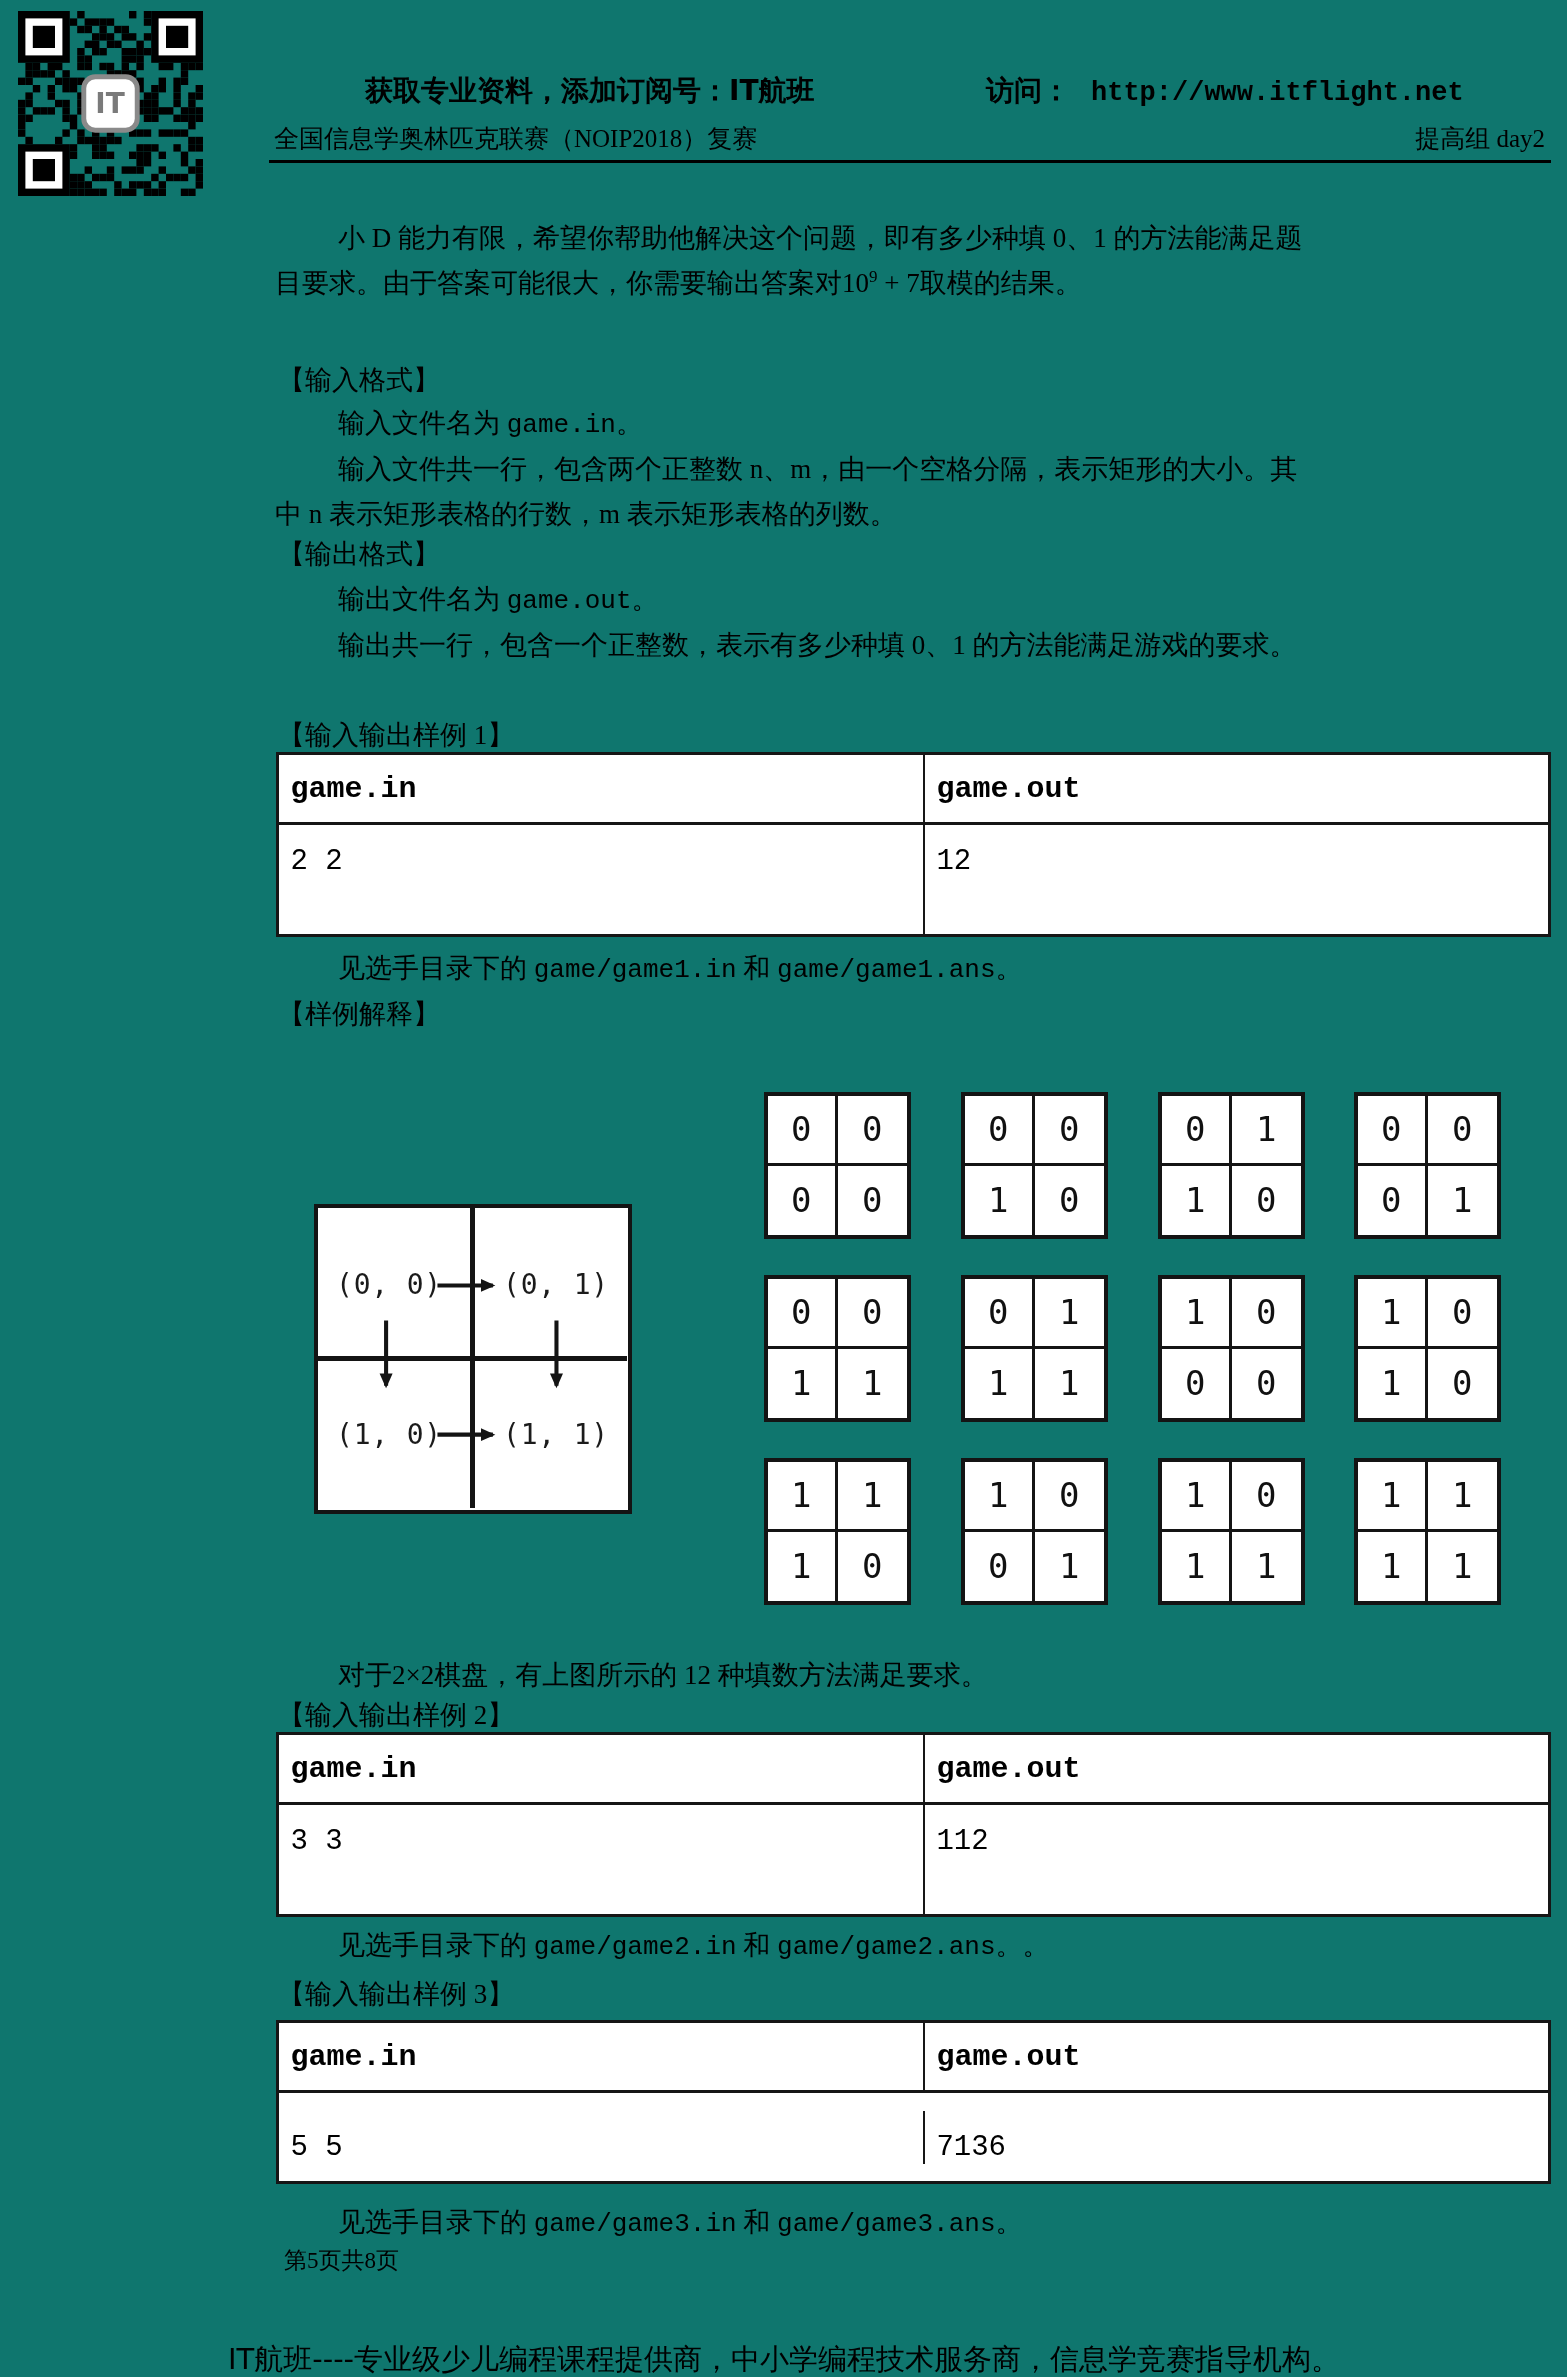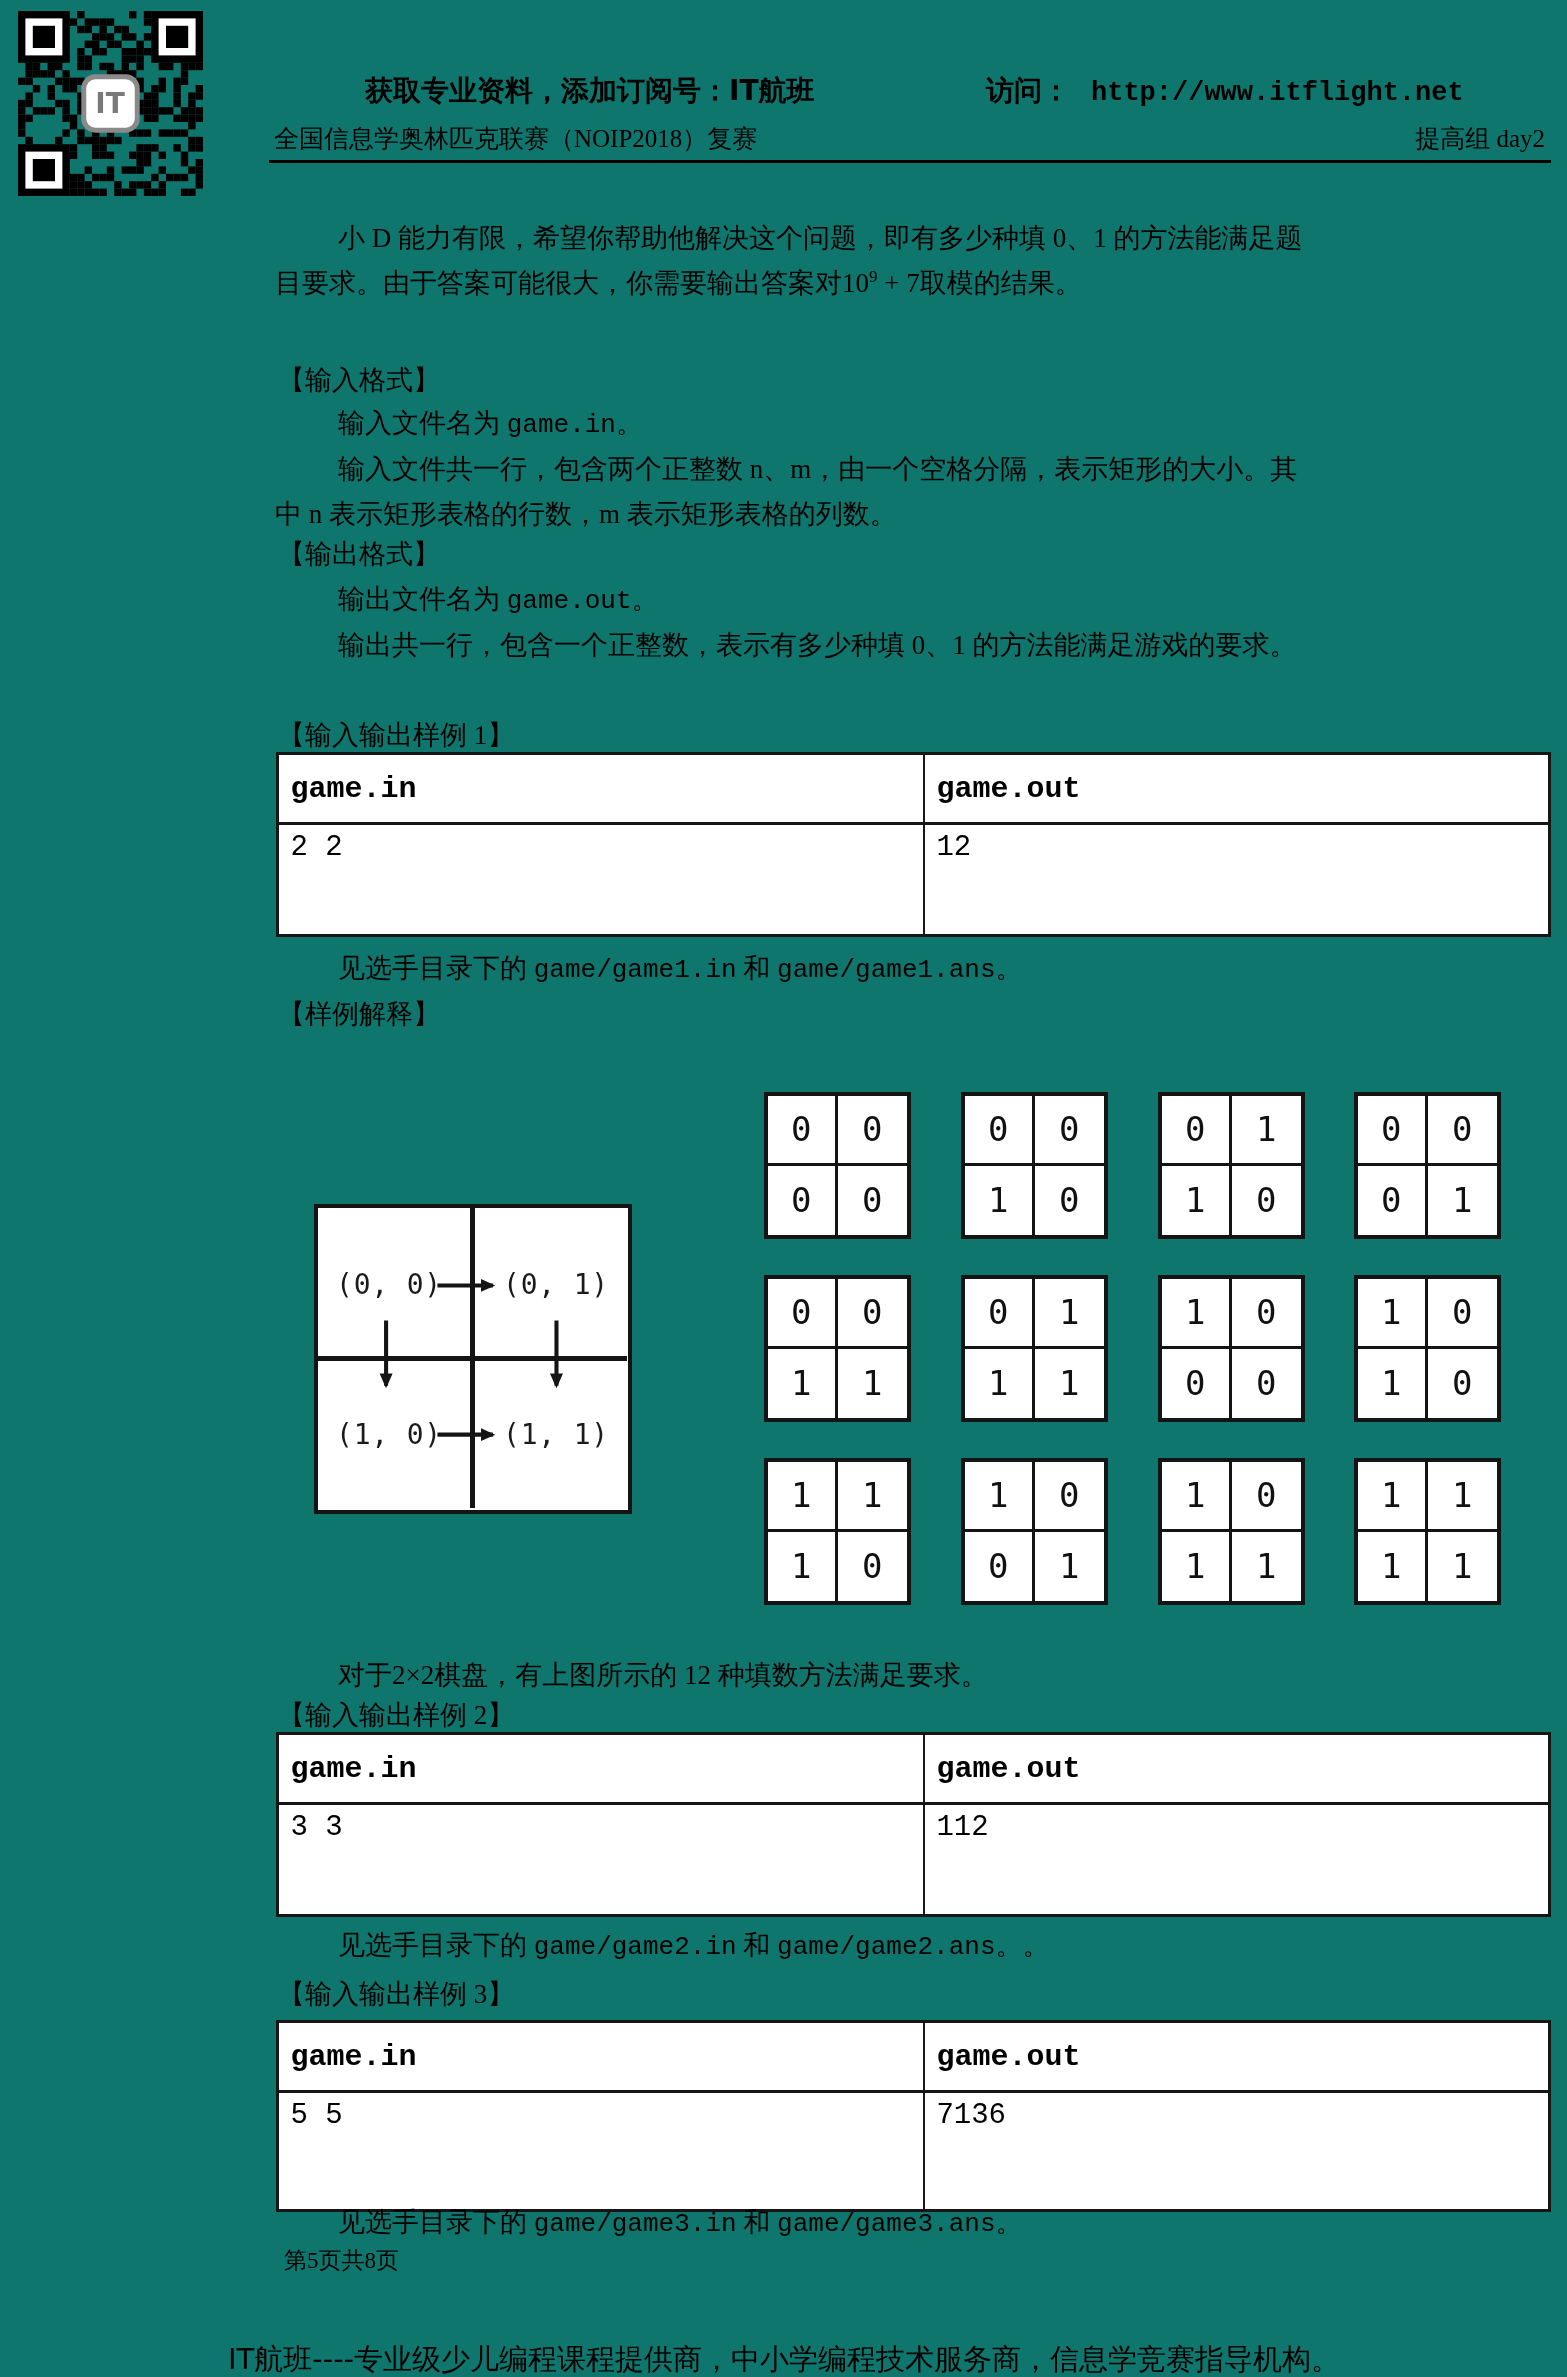--- a/index.html
+++ b/index.html
@@ -15,26 +15,26 @@
   .hdr-rule{position:absolute;left:269px;top:160px;width:1282px;height:3.3px;background:#000;}
   
   .ln{position:absolute;white-space:nowrap;font:400 27px "Liberation Serif","DejaVu Serif",serif;line-height:36px;}
   .code{font-family:"Liberation Mono","DejaVu Sans Mono",monospace;font-size:26px;}
   .sup{font-size:17px;vertical-align:super;line-height:0;}
   
   .stable{position:absolute;left:276px;width:1275px;border:3.3px solid #161616;box-sizing:border-box;background:#fff;}
   .t-row{display:flex;}
   .t-head{height:67px;border-bottom:3.3px solid #161616;}
   .t-body{height:109px;}
-  .t-body-s{height:116px;}
+  .t-body-s{height:88px;align-items:center;}
   .t-c1{width:646px;flex:none;border-right:2.4px solid #161616;box-sizing:border-box;}
   .t-c2{flex:1;}
   .t-cell{padding-left:11.4px;box-sizing:border-box;}
   .t-head .t-cell{display:flex;align-items:center;font:700 30px "Liberation Mono","DejaVu Sans Mono",monospace;}
-  .t-val{font:400 29px "Liberation Mono","DejaVu Sans Mono",monospace;padding-top:6px;}
+  .t-val{font:400 29px "Liberation Mono","DejaVu Sans Mono",monospace;padding-top:20px;}
   
   .bigrid{position:absolute;left:314px;top:1204px;width:318px;height:310px;border:4.9px solid #141414;box-sizing:border-box;background:#fff;}
   .bgv{position:absolute;left:152px;top:0;width:4.9px;height:300px;background:#141414;}
   .bgh{position:absolute;left:0;top:148px;width:309px;height:4.9px;background:#141414;}
   .blab{position:absolute;font:400 28px "DejaVu Sans Mono","Liberation Mono",monospace;letter-spacing:0.8px;white-space:nowrap;color:#1b1b1b;}
   .sgrid{position:absolute;width:147px;height:147px;border:4.1px solid #141414;box-sizing:border-box;background:#fff;
          display:grid;grid-template-columns:1fr 1fr;grid-template-rows:1fr 1fr;}
   .scell{display:flex;align-items:center;justify-content:center;font:500 34px "DejaVu Sans Mono","Liberation Mono",monospace;color:#111;}
   .scell:nth-child(1){border-right:3.3px solid #141414;border-bottom:3.3px solid #141414;}
   .scell:nth-child(2){border-bottom:3.3px solid #141414;}

